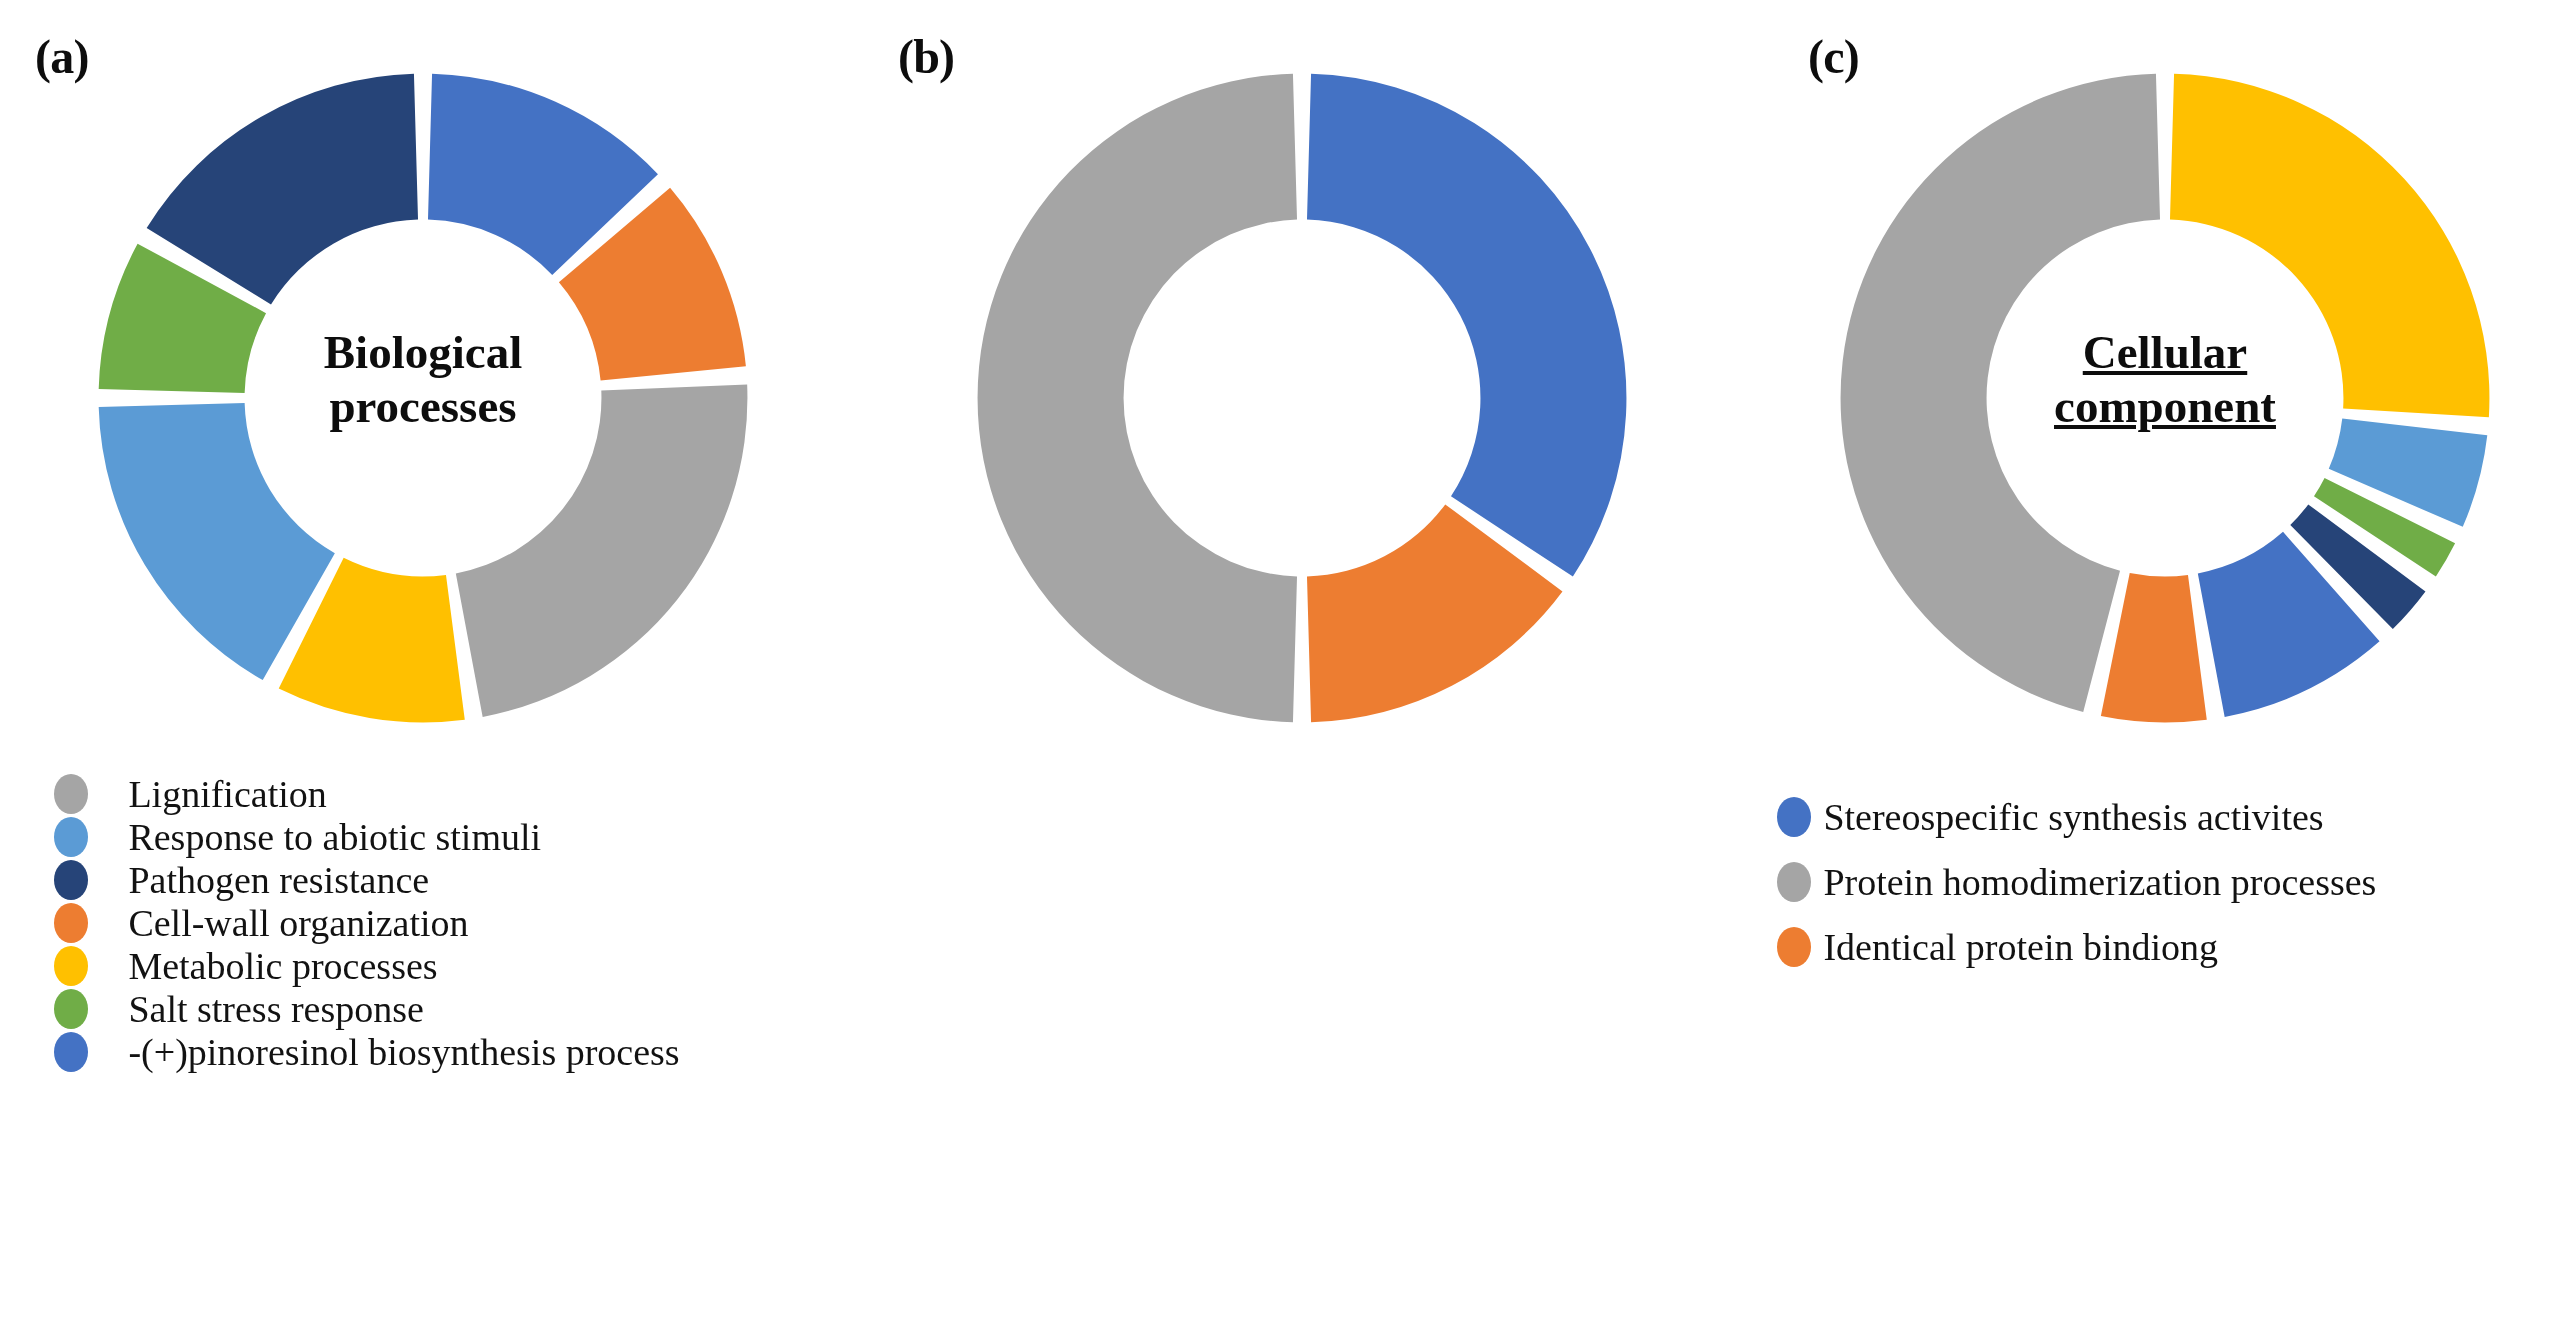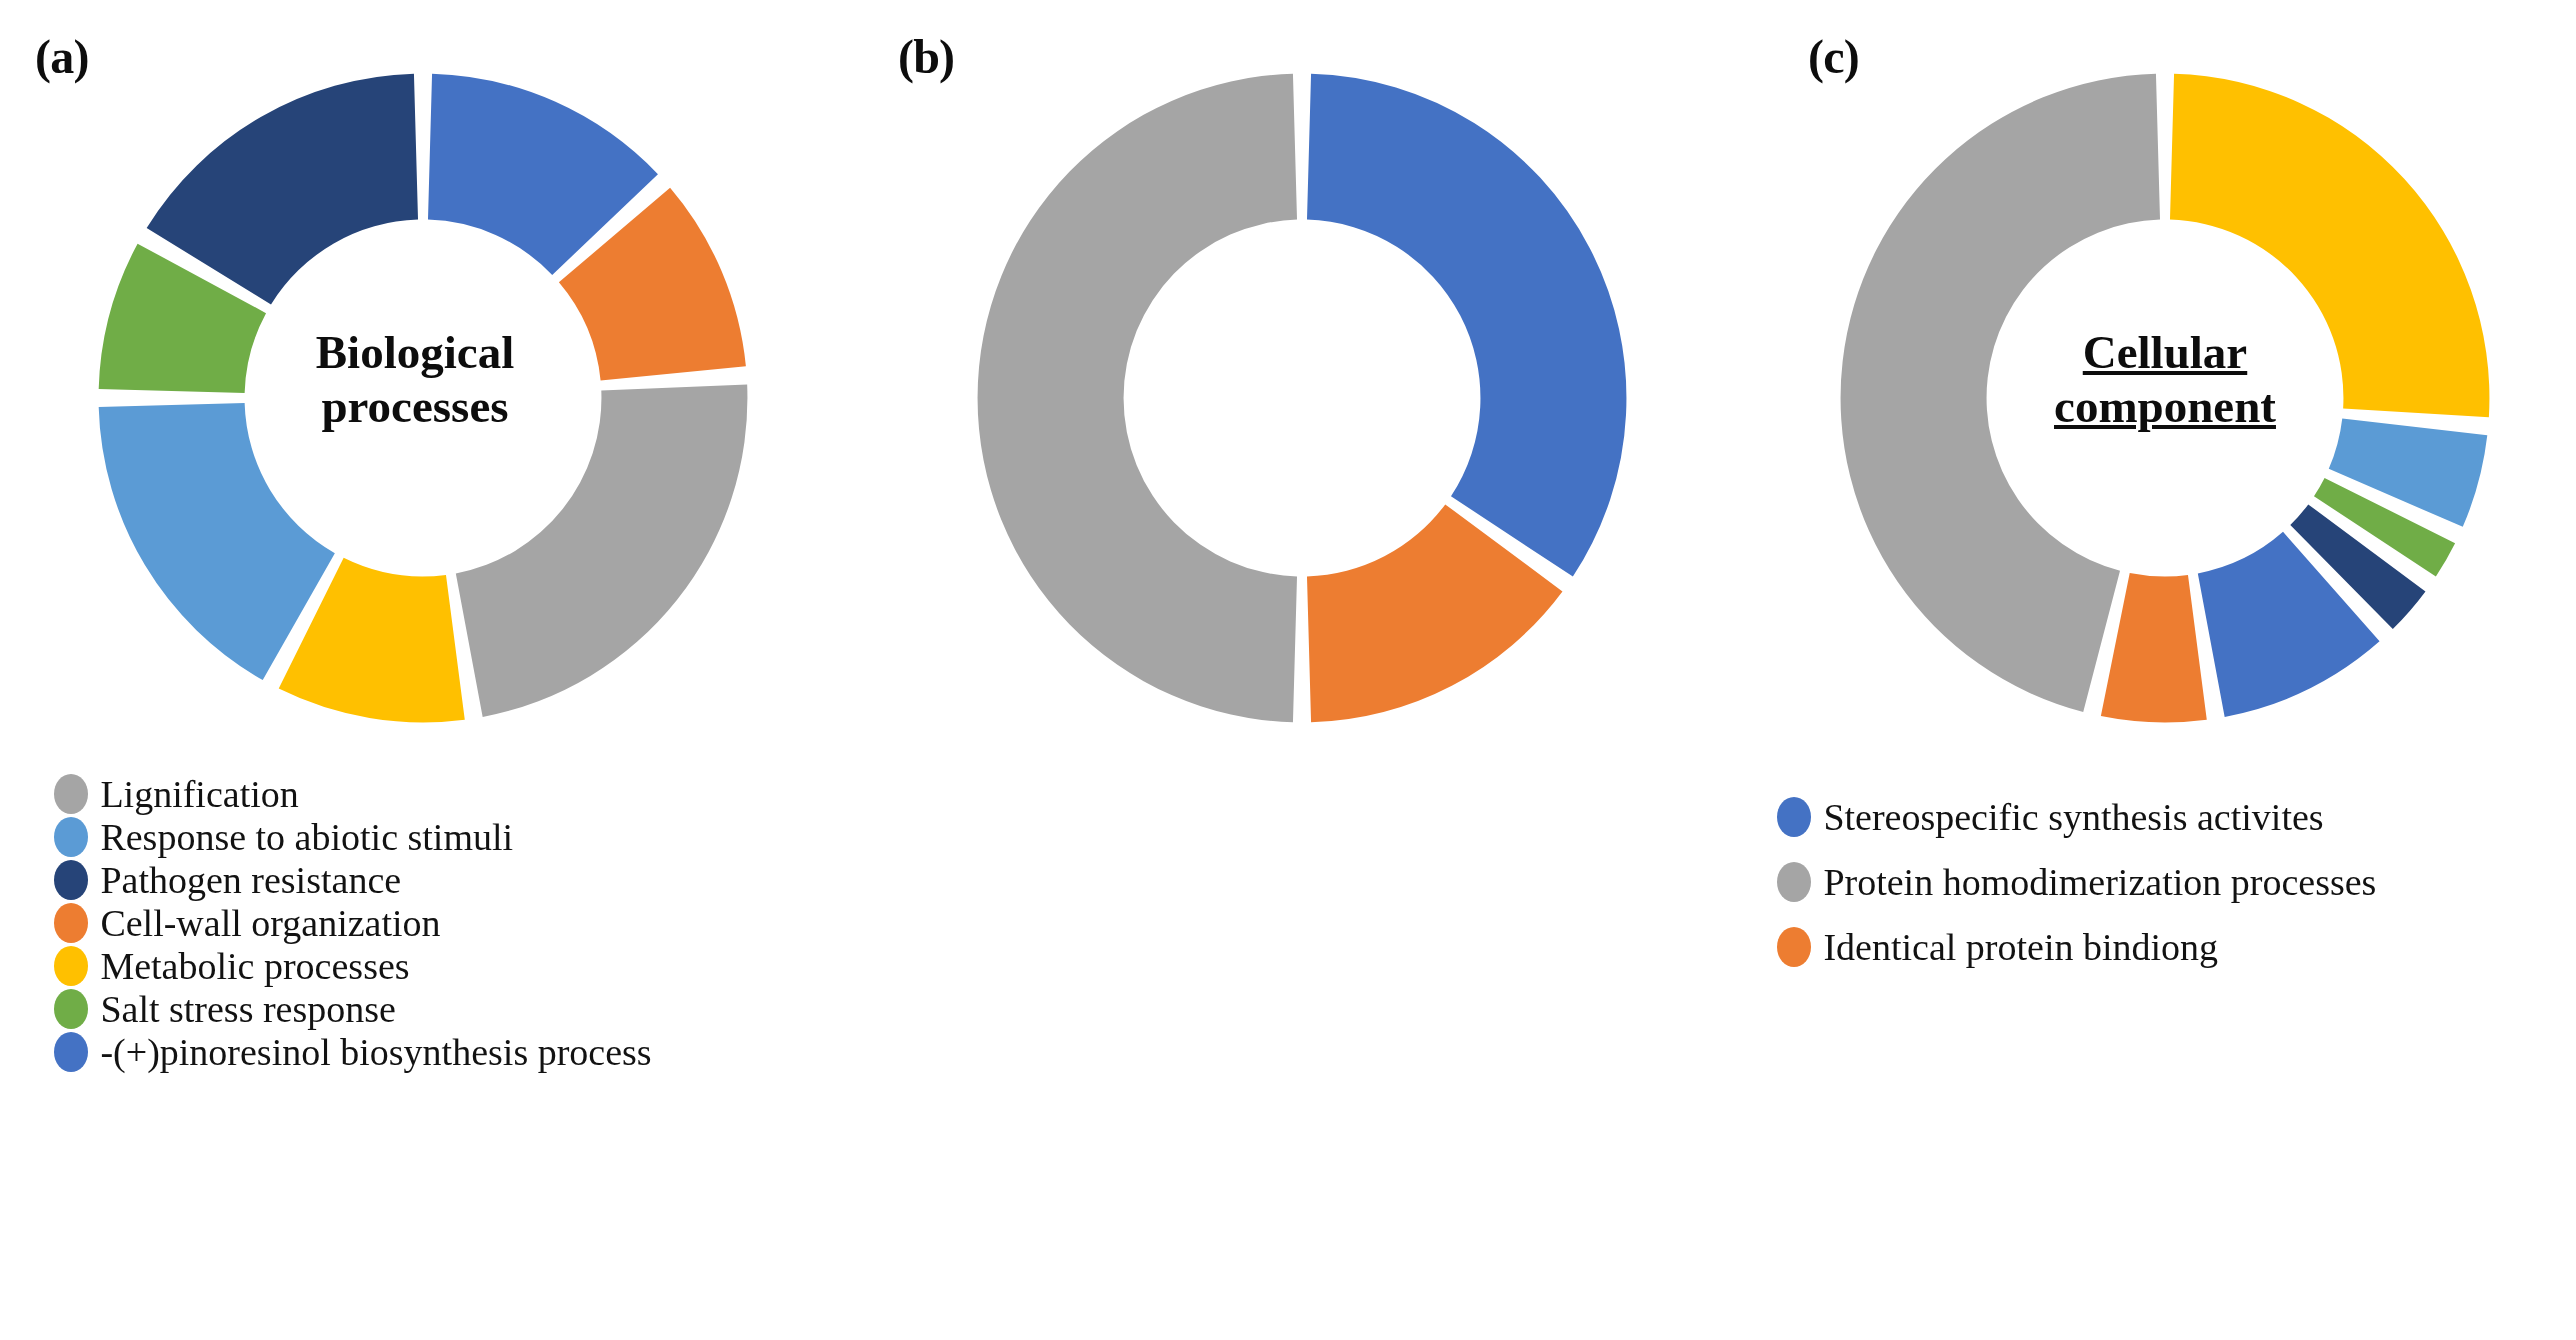--- a/index.html
+++ b/index.html
@@ -57,21 +57,21 @@
   }
   .legend-label{
     font-family:"Liberation Serif","DejaVu Serif",serif;
     font-size:38px;
     color:#121212;
     line-height:1;
   }
 
   
   #legend-a{left:54px;top:772px;}
-  #legend-a .legend-row{height:43px;}
+  #legend-a .legend-row{height:43px;gap:28px;}
   #legend-b{left:916px;top:784px;}
   #legend-b .legend-row{height:65px;}
 </style>
 </head>
 <body>
 
 <div class="figure">
 
   <div class="panel" id="panel-a">
     <div class="panel-tag" style="left:35px;top:33px;">(a)</div>
@@ -95,21 +95,21 @@
           </path>
           <path d="M 2.162971913131855 408.32875501354823 A 418 418 0 0 1 52.306896541754156 221.18908060862526 L 217.76879309796476 310.65399433474386 A 229.9 229.9 0 0 0 190.18963455222251 413.58081525745155 Z" fill="#70AD47" shape-rendering="geometricPrecision">
             <title>Salt stress response</title>
           </path>
           <path d="M 63.978141528206095 200.97389130450685 A 418 418 0 0 1 408.3287550135481 2.162971913131855 L 413.5808152574515 190.18963455222251 A 229.9 229.9 0 0 0 224.18797784051335 299.5356402174788 Z" fill="#264478" shape-rendering="geometricPrecision">
             <title>Pathogen resistance</title>
           </path>
         </svg>
     </div>
 
-    <div class="center-label" style="left:182px;top:326px;width:466px;font-size:47px;">Biological
+    <div class="center-label" style="left:190px;top:326px;width:466px;font-size:47px;">Biological
 processes</div>
 
     <div class="legend" id="legend-a">
         <div class="legend-row">
           <span class="legend-swatch" style="background: rgb(165, 165, 165);"></span>
           <span class="legend-label">Lignification</span>
         </div>
         <div class="legend-row">
           <span class="legend-swatch" style="background: rgb(91, 155, 213);"></span>
           <span class="legend-label">Response to abiotic stimuli</span>

